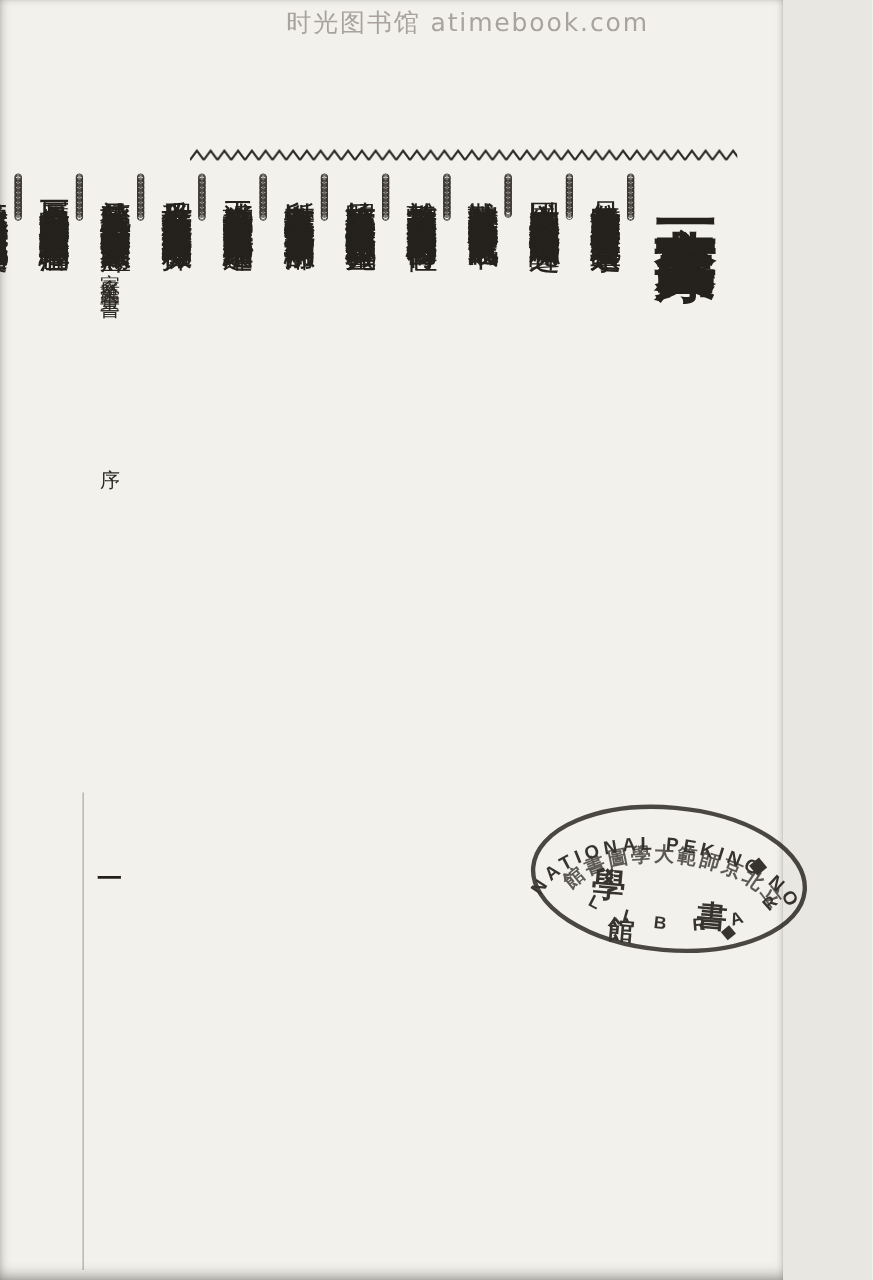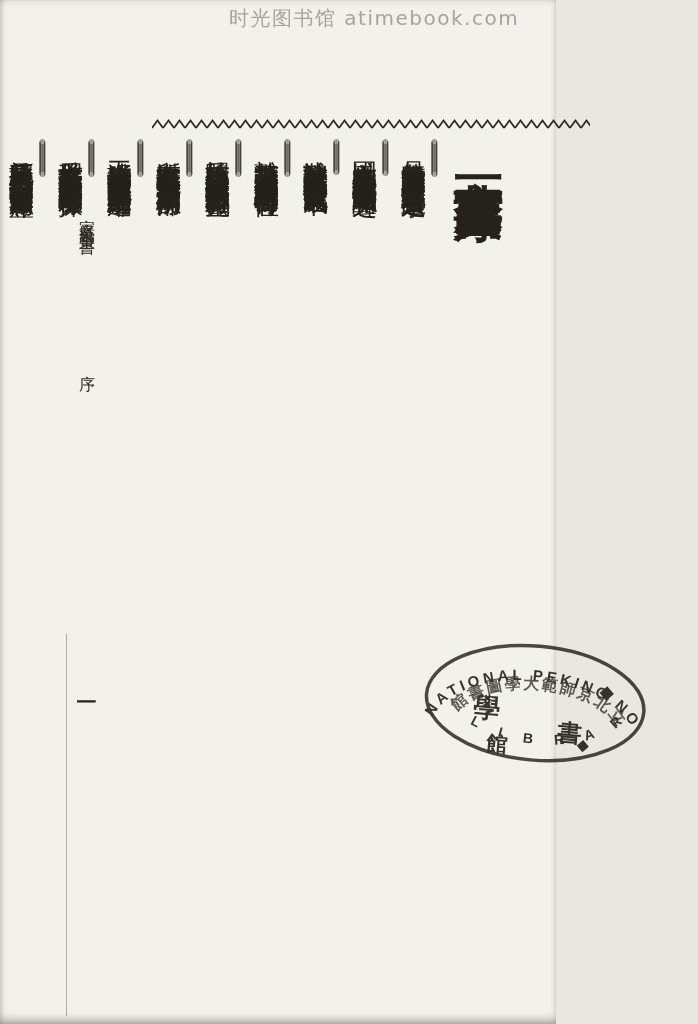--- a/index.html
+++ b/index.html
@@ -1,21 +1,21 @@
 <!DOCTYPE html>
 <html style="--ink: #25221e; --paper: #f2f1ec; --stamp-ink: #17130f; --watermark: #a9a39c;"><head>
 <meta charset="utf-8">
 <style>
   :root{
     --ink:#25221e; --paper:#f2f1ec; --stamp-ink:#17130f; --watermark:#a9a39c;
   }
   html,body{margin:0;padding:0;}
   body{width:698px;height:1024px;overflow:hidden;background:#e9e7e2;
        font-family:"Liberation Serif","DejaVu Serif",serif;}
-  .page{position:relative;width:556px;height:1024px;background:var(--paper);
+  .page{position:relative;width:626px;height:1024px;background:var(--paper);
         box-shadow:inset 0 -8px 10px -5px rgba(60,55,50,.45),
                    inset 5px 0 9px -6px rgba(60,55,50,.35),
                    inset -3px 0 6px -4px rgba(60,55,50,.2),
                    inset 0 4px 8px -6px rgba(60,55,50,.25);}
   .watermark{position:absolute;left:229px;top:5px;font-family:"DejaVu Sans",sans-serif;
              font-size:20px;letter-spacing:1.5px;color:var(--watermark);white-space:nowrap;}
   .zigzag{position:absolute;left:152px;top:117px;}
   .textblock{position:absolute;top:141px;right:46px;height:872px;
              writing-mode:vertical-rl;color:var(--ink);}
   .title-col{font-size:50px;font-weight:bold;line-height:62px;letter-spacing:1.5px;

